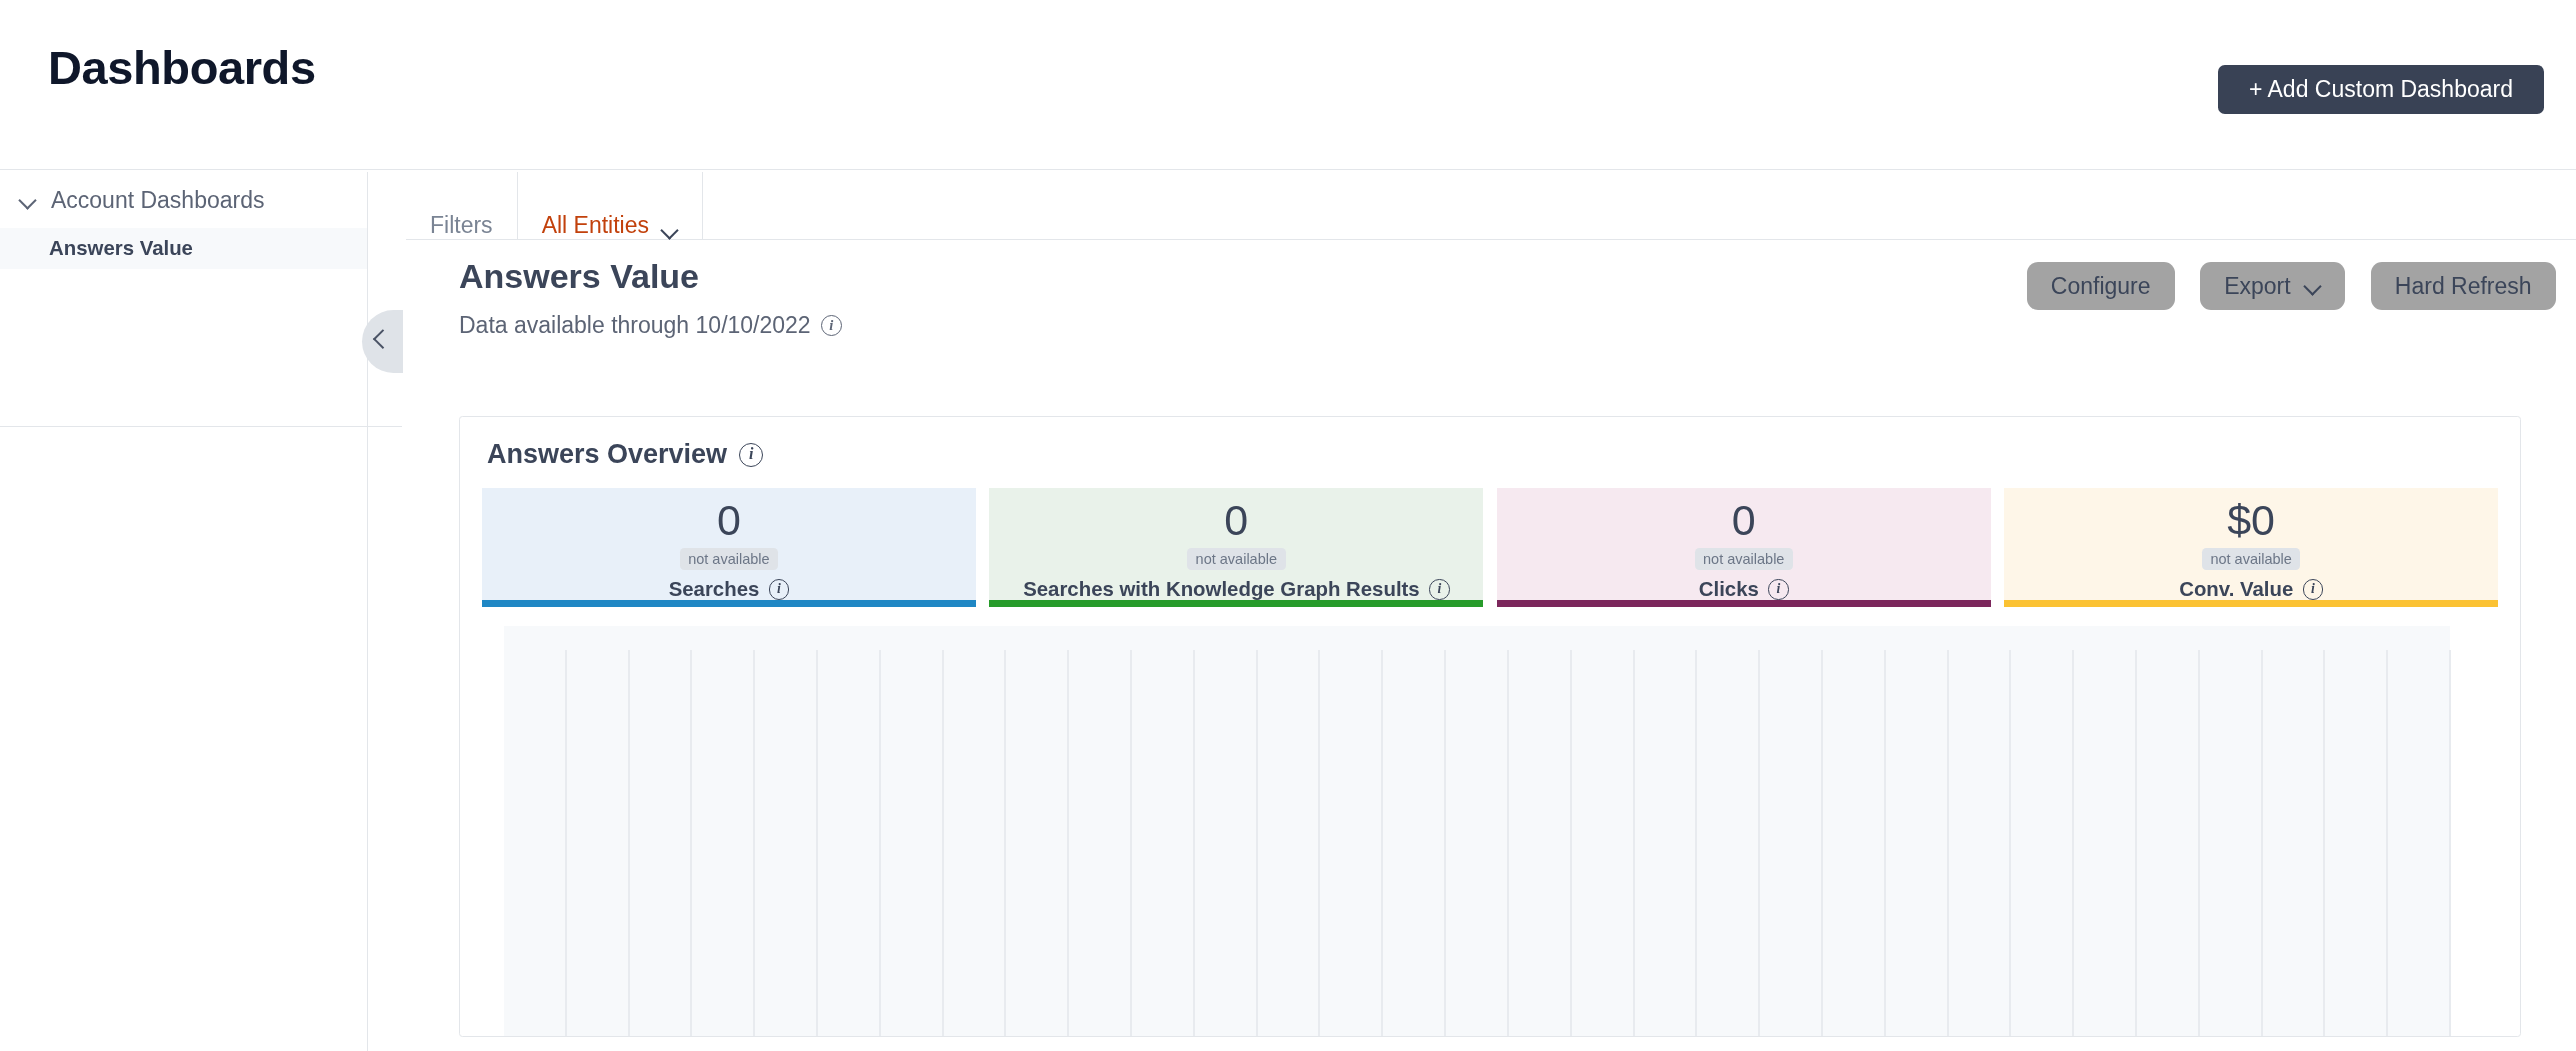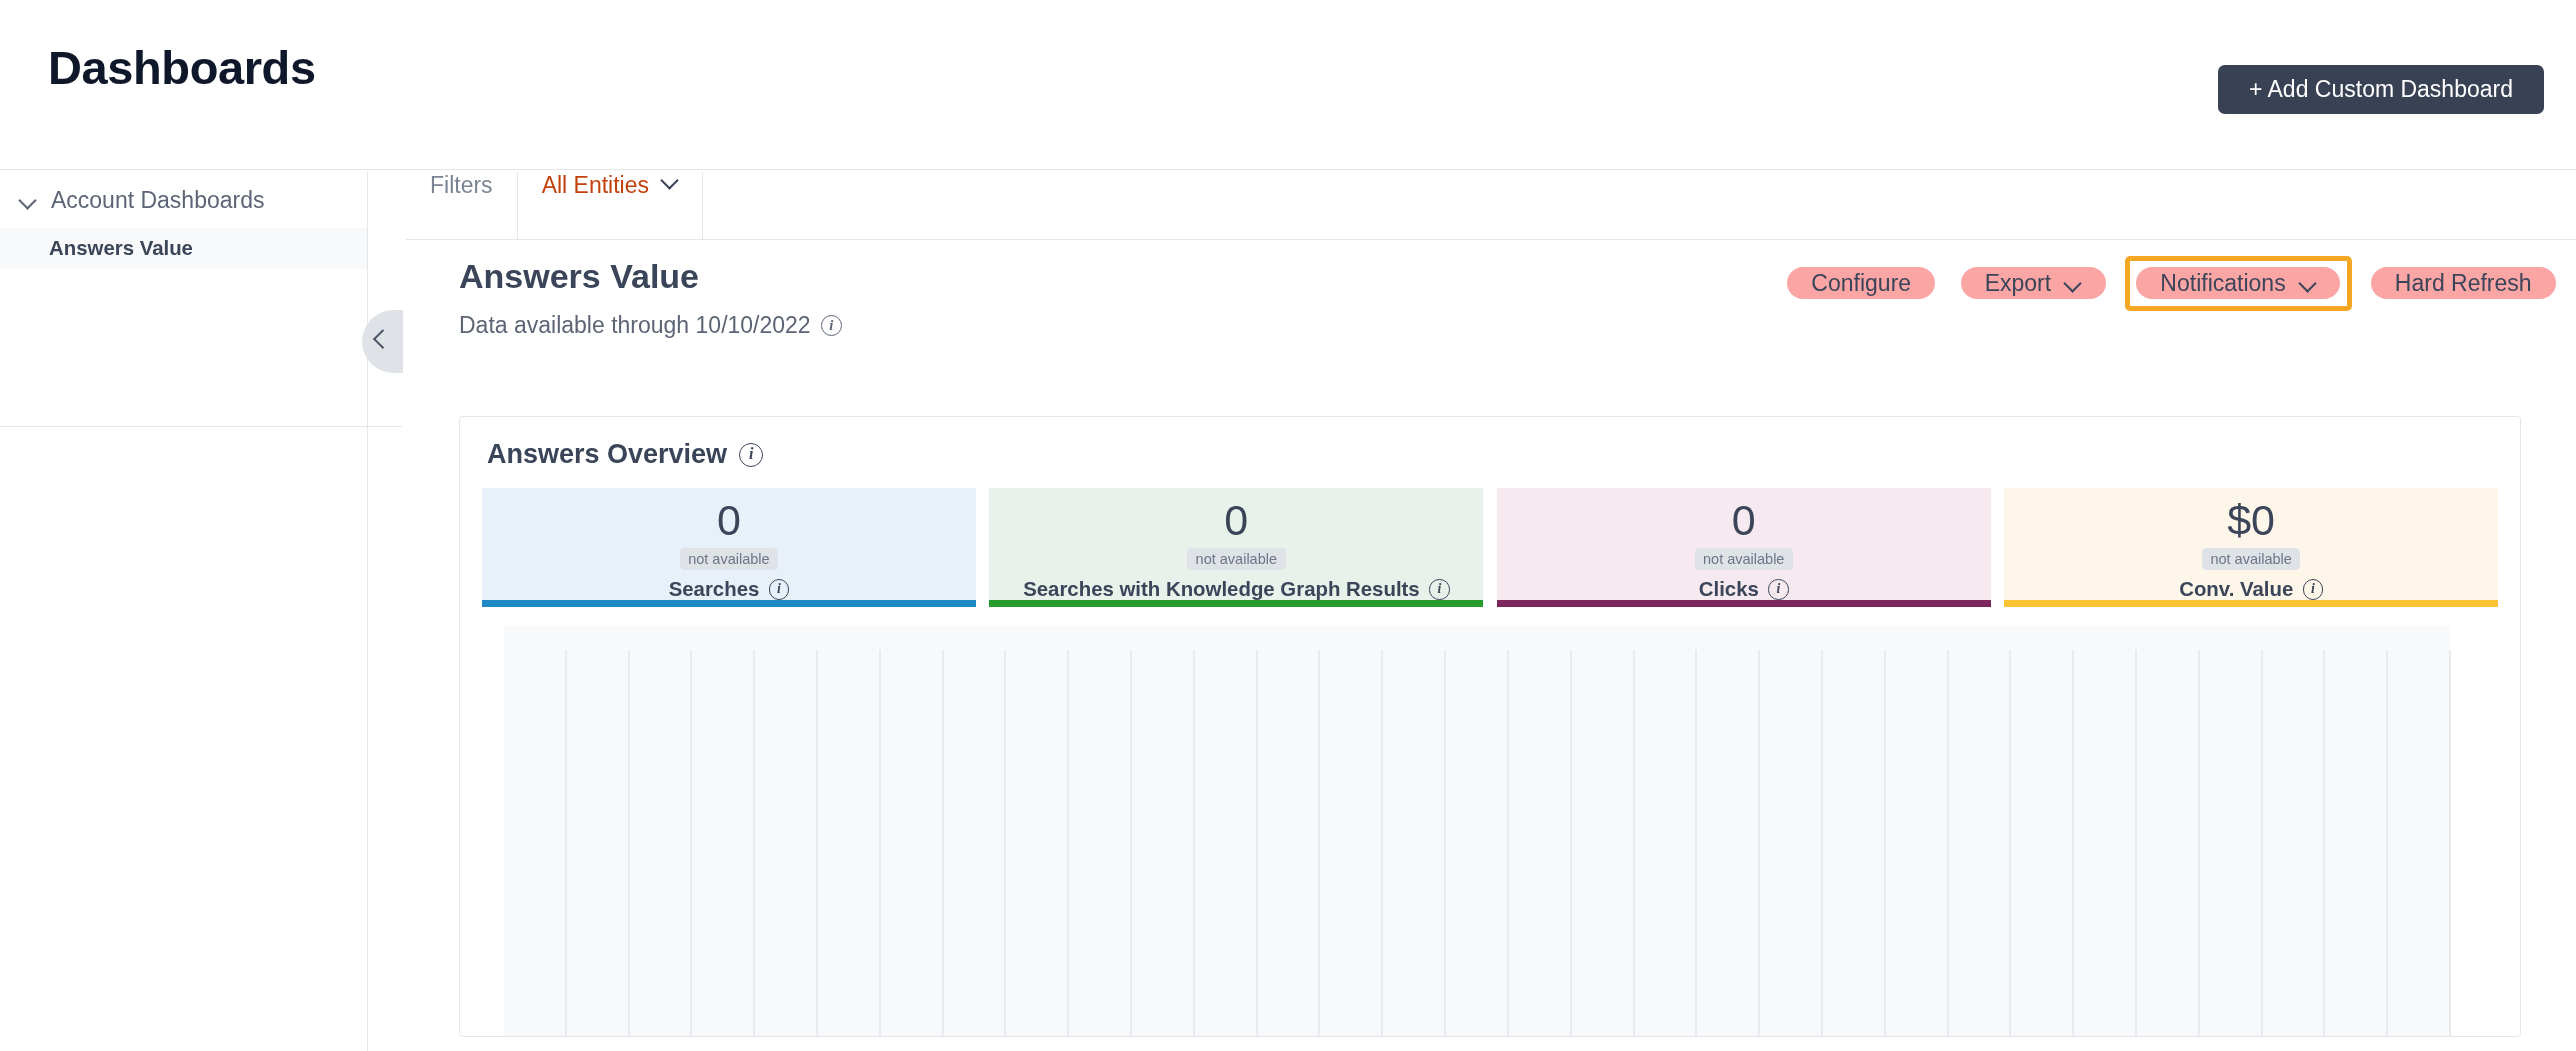--- a/index.html
+++ b/index.html
@@ -90,21 +90,21 @@
 
   
   .filterbar {
     position: absolute; left: 406px; top: 172px;
     width: 2170px; height: 68px;
     background: #ffffff;
     border-bottom: 1.7px solid #e3e6ea;
     display: flex; align-items: stretch;
   }
   .fb-cell {
-    display: flex; align-items: flex-start; gap: 12px;
+    display: flex; align-items: flex-end; gap: 12px;
     padding: 0 24px;
     border-right: 1.7px solid #e3e6ea;
     font-size: 23px;
     white-space: nowrap;
   }
   .fb-cell.lbl { color: #7a8494; }
   .fb-cell.sel { color: #c2410c; cursor: pointer; }
   .chev-d {
     width: 17px; height: 17px; position: relative; flex: none;
   }
@@ -141,22 +141,22 @@
     line-height: 1; flex: none; cursor: pointer;
     padding-bottom: 0.9px;
   }
   .info.dark { border-color: #3b4559; color: #3b4559; }
 
   .toolbar {
     position: absolute; right: 13.6px; top: 13.6px;
     display: flex; align-items: center; gap: 12px;
   }
   .tb-btn {
-    height: 32px; padding: 0 24px;
-    background: #fca5a5; border: none; border-radius: 16px;
+    height: 48px; padding: 0 24px;
+    background: #a3a3a3; border: none; border-radius: 11px;
     font-family: inherit; font-size: 23px; color: #3b4559;
     display: inline-flex; align-items: center; gap: 13.6px;
     cursor: pointer; white-space: nowrap;
   }
   .tb-wrap { padding: 6.8px; border-radius: 5.1px; }
   .tb-wrap.highlight { border: 5.1px solid #f5a623; padding: 6.8px; }
 
   
   .panel {
     position: absolute; left: 53px; top: 174px;
@@ -251,26 +251,20 @@
         <span class="info">i</span>
       </div>
 
       <div class="toolbar">
         <span class="tb-wrap">
           <button class="tb-btn">Configure</button>
         </span>
         <span class="tb-wrap">
           <button class="tb-btn">
             <span>Export</span>
-            <span class="chev-d"></span>
-          </button>
-        </span>
-        <span class="tb-wrap highlight">
-          <button class="tb-btn">
-            <span>Notifications</span>
             <span class="chev-d"></span>
           </button>
         </span>
         <span class="tb-wrap">
           <button class="tb-btn">Hard Refresh</button>
         </span>
       </div>
     </div>
 
     <div class="panel">

